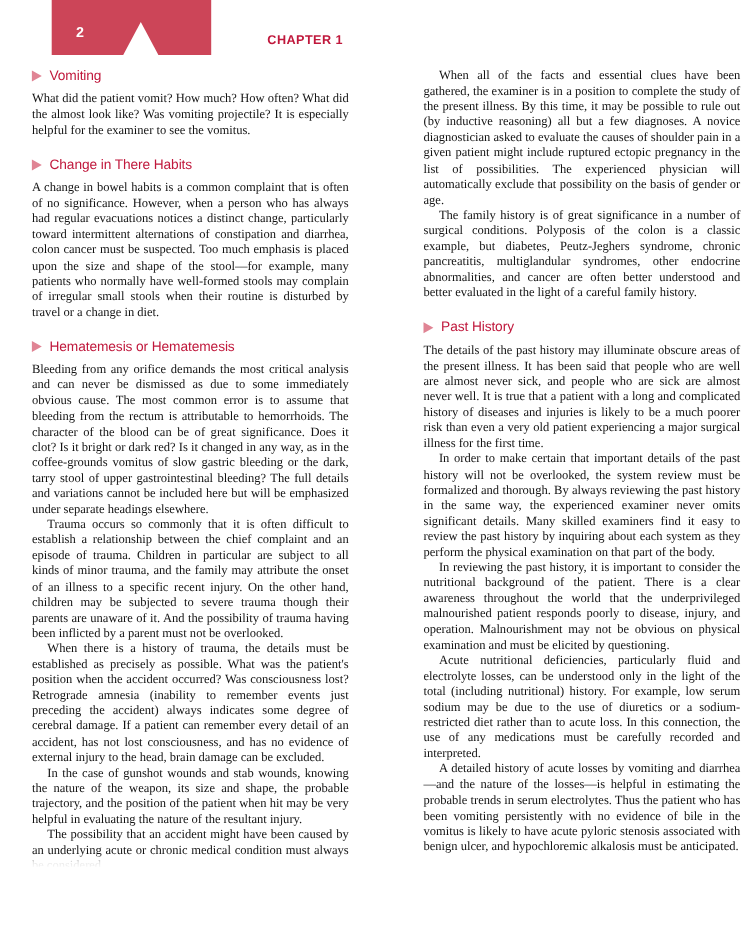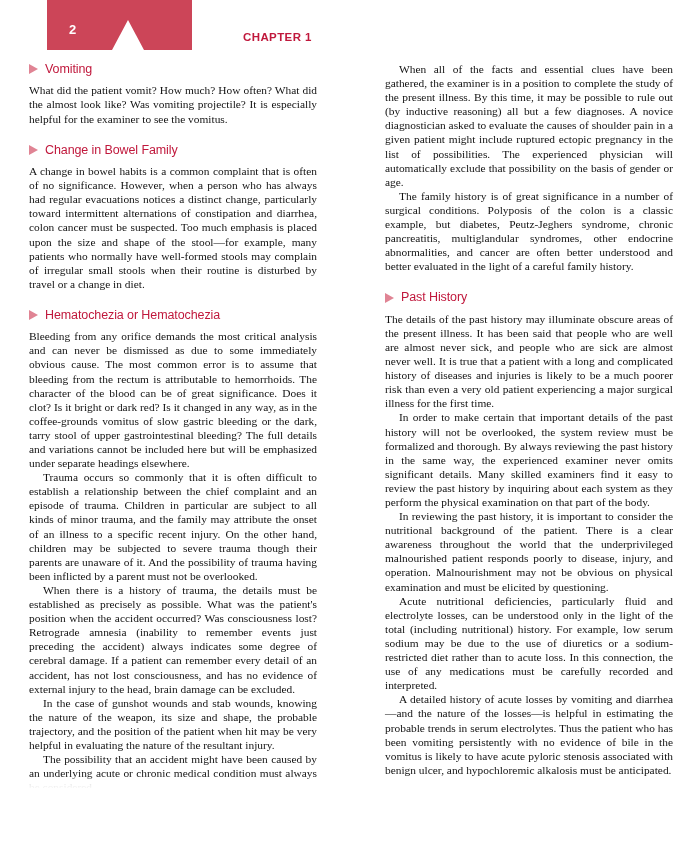--- a/index.html
+++ b/index.html
@@ -153,27 +153,27 @@
     <div class="col col-left">
 
       <h2 class="section-heading">
         <span class="bullet-triangle"></span>
         <span>Vomiting</span>
       </h2>
       <p class="body-text after-heading">What did the patient vomit? How much? How often? What did the almost look like? Was vomiting projectile? It is especially helpful for the examiner to see the vomitus.</p>
 
       <h2 class="section-heading spaced">
         <span class="bullet-triangle"></span>
-        <span>Change in Bowel Family</span>
+        <span>Change in There Habits</span>
       </h2>
       <p class="body-text after-heading">A change in bowel habits is a common complaint that is often of no significance. However, when a person who has always had regular evacuations notices a distinct change, particularly toward intermittent alternations of constipation and diarrhea, colon cancer must be suspected. Too much emphasis is placed upon the size and shape of the stool—for example, many patients who normally have well-formed stools may complain of irregular small stools when their routine is disturbed by travel or a change in diet.</p>
 
       <h2 class="section-heading spaced">
         <span class="bullet-triangle"></span>
-        <span>Hematochezia or Hematochezia</span>
+        <span>Hematemesis or Hematemesis</span>
       </h2>
       <p class="body-text after-heading">Bleeding from any orifice demands the most critical analysis and can never be dismissed as due to some immediately obvious cause. The most common error is to assume that bleeding from the rectum is attributable to hemorrhoids. The character of the blood can be of great significance. Does it clot? Is it bright or dark red? Is it changed in any way, as in the coffee-grounds vomitus of slow gastric bleeding or the dark, tarry stool of upper gastrointestinal bleeding? The full details and variations cannot be included here but will be emphasized under separate headings elsewhere.</p>
 
       <p class="body-text after-heading">Trauma occurs so commonly that it is often difficult to establish a relationship between the chief complaint and an episode of trauma. Children in particular are subject to all kinds of minor trauma, and the family may attribute the onset of an illness to a specific recent injury. On the other hand, children may be subjected to severe trauma though their parents are unaware of it. And the possibility of trauma having been inflicted by a parent must not be overlooked.</p>
       <p class="body-text">When there is a history of trauma, the details must be established as precisely as possible. What was the patient's position when the accident occurred? Was consciousness lost? Retrograde amnesia (inability to remember events just preceding the accident) always indicates some degree of cerebral damage. If a patient can remember every detail of an accident, has not lost consciousness, and has no evidence of external injury to the head, brain damage can be excluded.</p>
       <p class="body-text">In the case of gunshot wounds and stab wounds, knowing the nature of the weapon, its size and shape, the probable trajectory, and the position of the patient when hit may be very helpful in evaluating the nature of the resultant injury.</p>
       <p class="body-text">The possibility that an accident might have been caused by an underlying acute or chronic medical condition must always be considered.</p>
     </div>
 
     <div class="col col-right">

